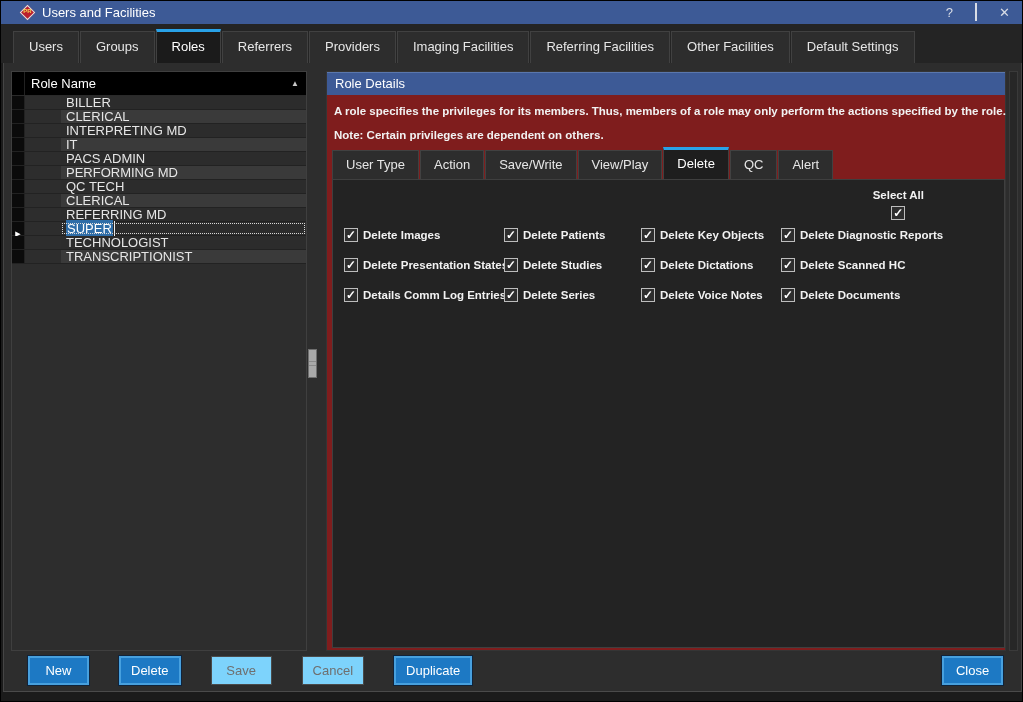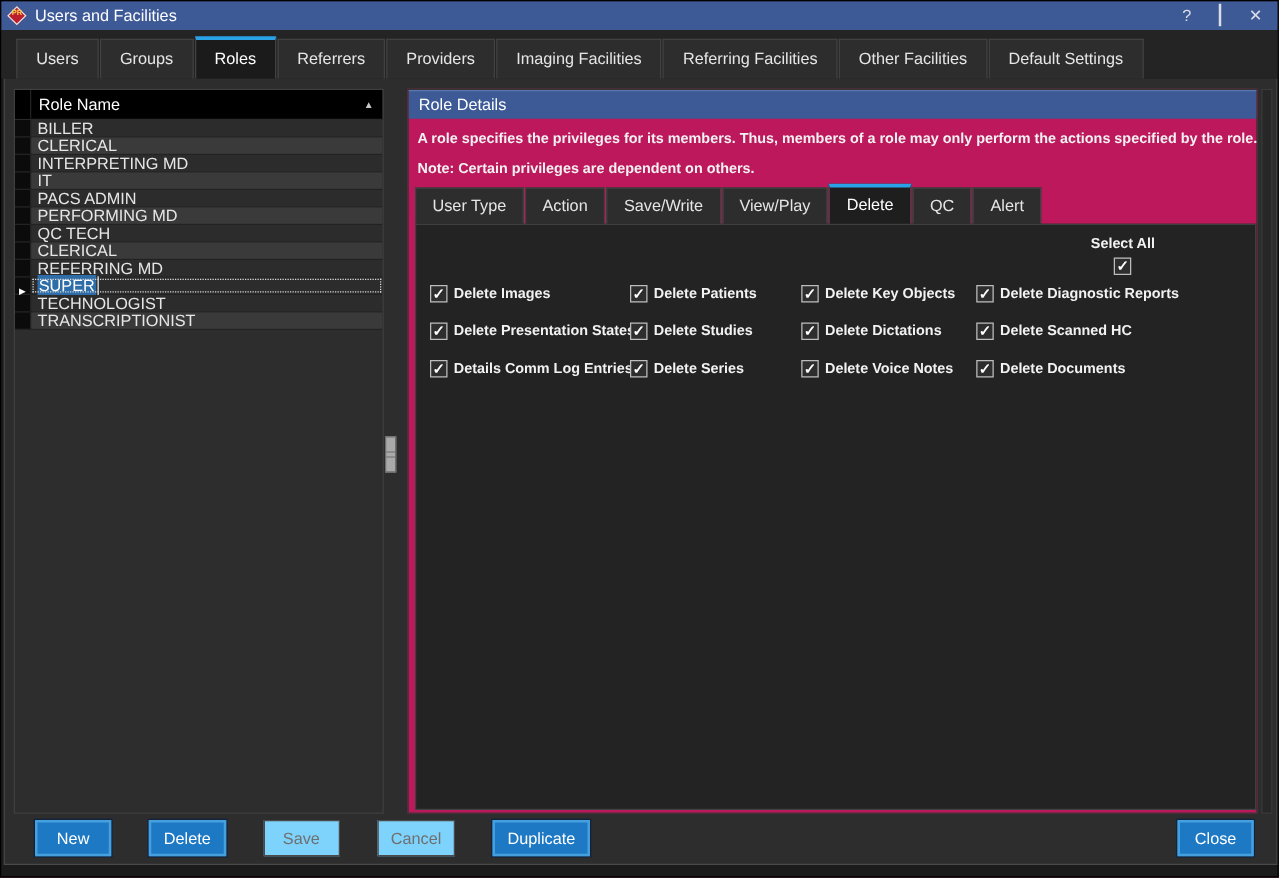--- a/index.html
+++ b/index.html
@@ -3,21 +3,21 @@
 <meta charset="utf-8">
 <style>
   * { margin:0; padding:0; box-sizing:border-box; }
   html,body { background:#1b1b1b; }
   body { font-family:"Liberation Sans", sans-serif; }
   .app { position:relative; width:1023px; height:702px; background:#1b1b1b; overflow:hidden;
          border:1px solid #000; }
 
   
   .titlebar { position:absolute; left:0; top:0; width:1023px; height:23px; background:#3d5a96;
-              display:flex; align-items:center; padding-left:5px; }
+              display:flex; align-items:center; padding-left:19px; }
   .logo { position:relative; width:15px; height:15px; margin-right:7px; flex:0 0 auto; }
   .logo .diamond { position:absolute; left:2px; top:2px; width:11px; height:11px; background:#bb1f2e;
                    border:1px solid #e3e3e3; transform:rotate(45deg); }
   .logo .logo-txt { position:absolute; left:0; top:3px; width:15px; text-align:center; font-size:6px;
                     font-weight:bold; color:#f5d34e; }
   .title-text { color:#ffffff; font-size:13px; }
   .win-controls { margin-left:auto; display:flex; align-items:center; gap:22px; padding-right:14px; }
   .win-btn { color:#d9dde6; font-size:13px; line-height:13px; cursor:default; }
   .max-box { width:10px; height:9px; border:1px solid #d9dde6; border-top-width:2px; }
 
@@ -33,38 +33,38 @@
   .body-bg { position:absolute; left:2px; top:62px; width:1019px; height:629px; background:#2d2d2d;
              border-left:1px solid #454545; border-right:1px solid #454545; border-bottom:1px solid #4a4a4a; }
 
   
   .role-list { position:absolute; left:10px; top:70px; width:296px; height:580px; background:#2d2d2d;
                border:1px solid #3f3f3f; overflow:hidden; }
   .list-header { display:flex; height:24px; background:#000000; align-items:center; border-bottom:1px solid #2a2a2a; }
   .list-header .gutter { width:13px; align-self:stretch; background:#000; border-right:1px solid #222; }
   .list-header .hdr-label { flex:1; color:#ffffff; font-size:13px; padding-left:6px; }
   .list-header .sort-icon { color:#c8c8c8; font-size:8px; padding-right:7px; }
-  .list-row { display:flex; height:14px; align-items:center; border-bottom:1px solid #222222; }
+  .list-row { display:flex; height:14px; align-items:center; border-bottom:1px solid #222222;gap:36px; }
   .list-row .gutter { width:13px; align-self:stretch; background:#0b0b0b; border-right:1px solid #222;
                       color:#ffffff; font-size:7px; line-height:24px; text-align:center; }
   .list-row .cell { flex:1; align-self:stretch; display:flex; align-items:center; color:#e6e6e6;
                     font-size:13px; padding-left:5px; background:#2c2c2c; }
   .list-row.alt .cell { background:#3a3a3a; }
   .list-row.selected .cell { background:#2c2c2c; outline:1px dotted #d8d8d8; outline-offset:-2px; }
   .sel-text { background:#2e6da8; color:#ffffff; padding:1px 1px; }
   .caret { display:inline-block; width:1px; height:15px; background:#efefef; margin-left:1px; }
 
   
   .list-scroll-thumb { position:absolute; left:307px; top:348px; width:9px; height:29px; background:#a9a9a9;
                        border:1px solid #6f6f6f;
                        background-image:linear-gradient(#a9a9a9 40%, #8a8a8a 40%, #8a8a8a 45%, #a9a9a9 45%,
                        #a9a9a9 55%, #8a8a8a 55%, #8a8a8a 60%, #a9a9a9 60%); }
 
   
-  .details { position:absolute; left:325px; top:70px; width:680px; height:580px; background:#be185d;
+  .details { position:absolute; left:325px; top:70px; width:680px; height:580px; background:#7f1d1d;
              border:1px solid #353535; }
   .details-header { height:23px; background:#3d5a96; border-top:1px solid #5a77ad; color:#ffffff;
                     font-size:13px; line-height:22px; padding-left:8px; }
   .details-desc { padding:10px 8px 0 7px; color:#f2f2f2; font-size:11.5px; font-weight:700; white-space:nowrap;text-align:center; }
   .details-note { padding:12px 8px 0 7px; color:#f2f2f2; font-size:11.5px; font-weight:600; }
   .details-note b { font-weight:800; }
 
   .subtabs { position:absolute; left:5px; top:75px; display:flex; align-items:flex-end; height:33px; }
   .subtab { height:30px; line-height:28px; padding:0 13px; background:#2d2d2d; border:1px solid #414141;
             border-bottom:none; color:#e6e6e6; font-size:13px; margin-right:1px; }

